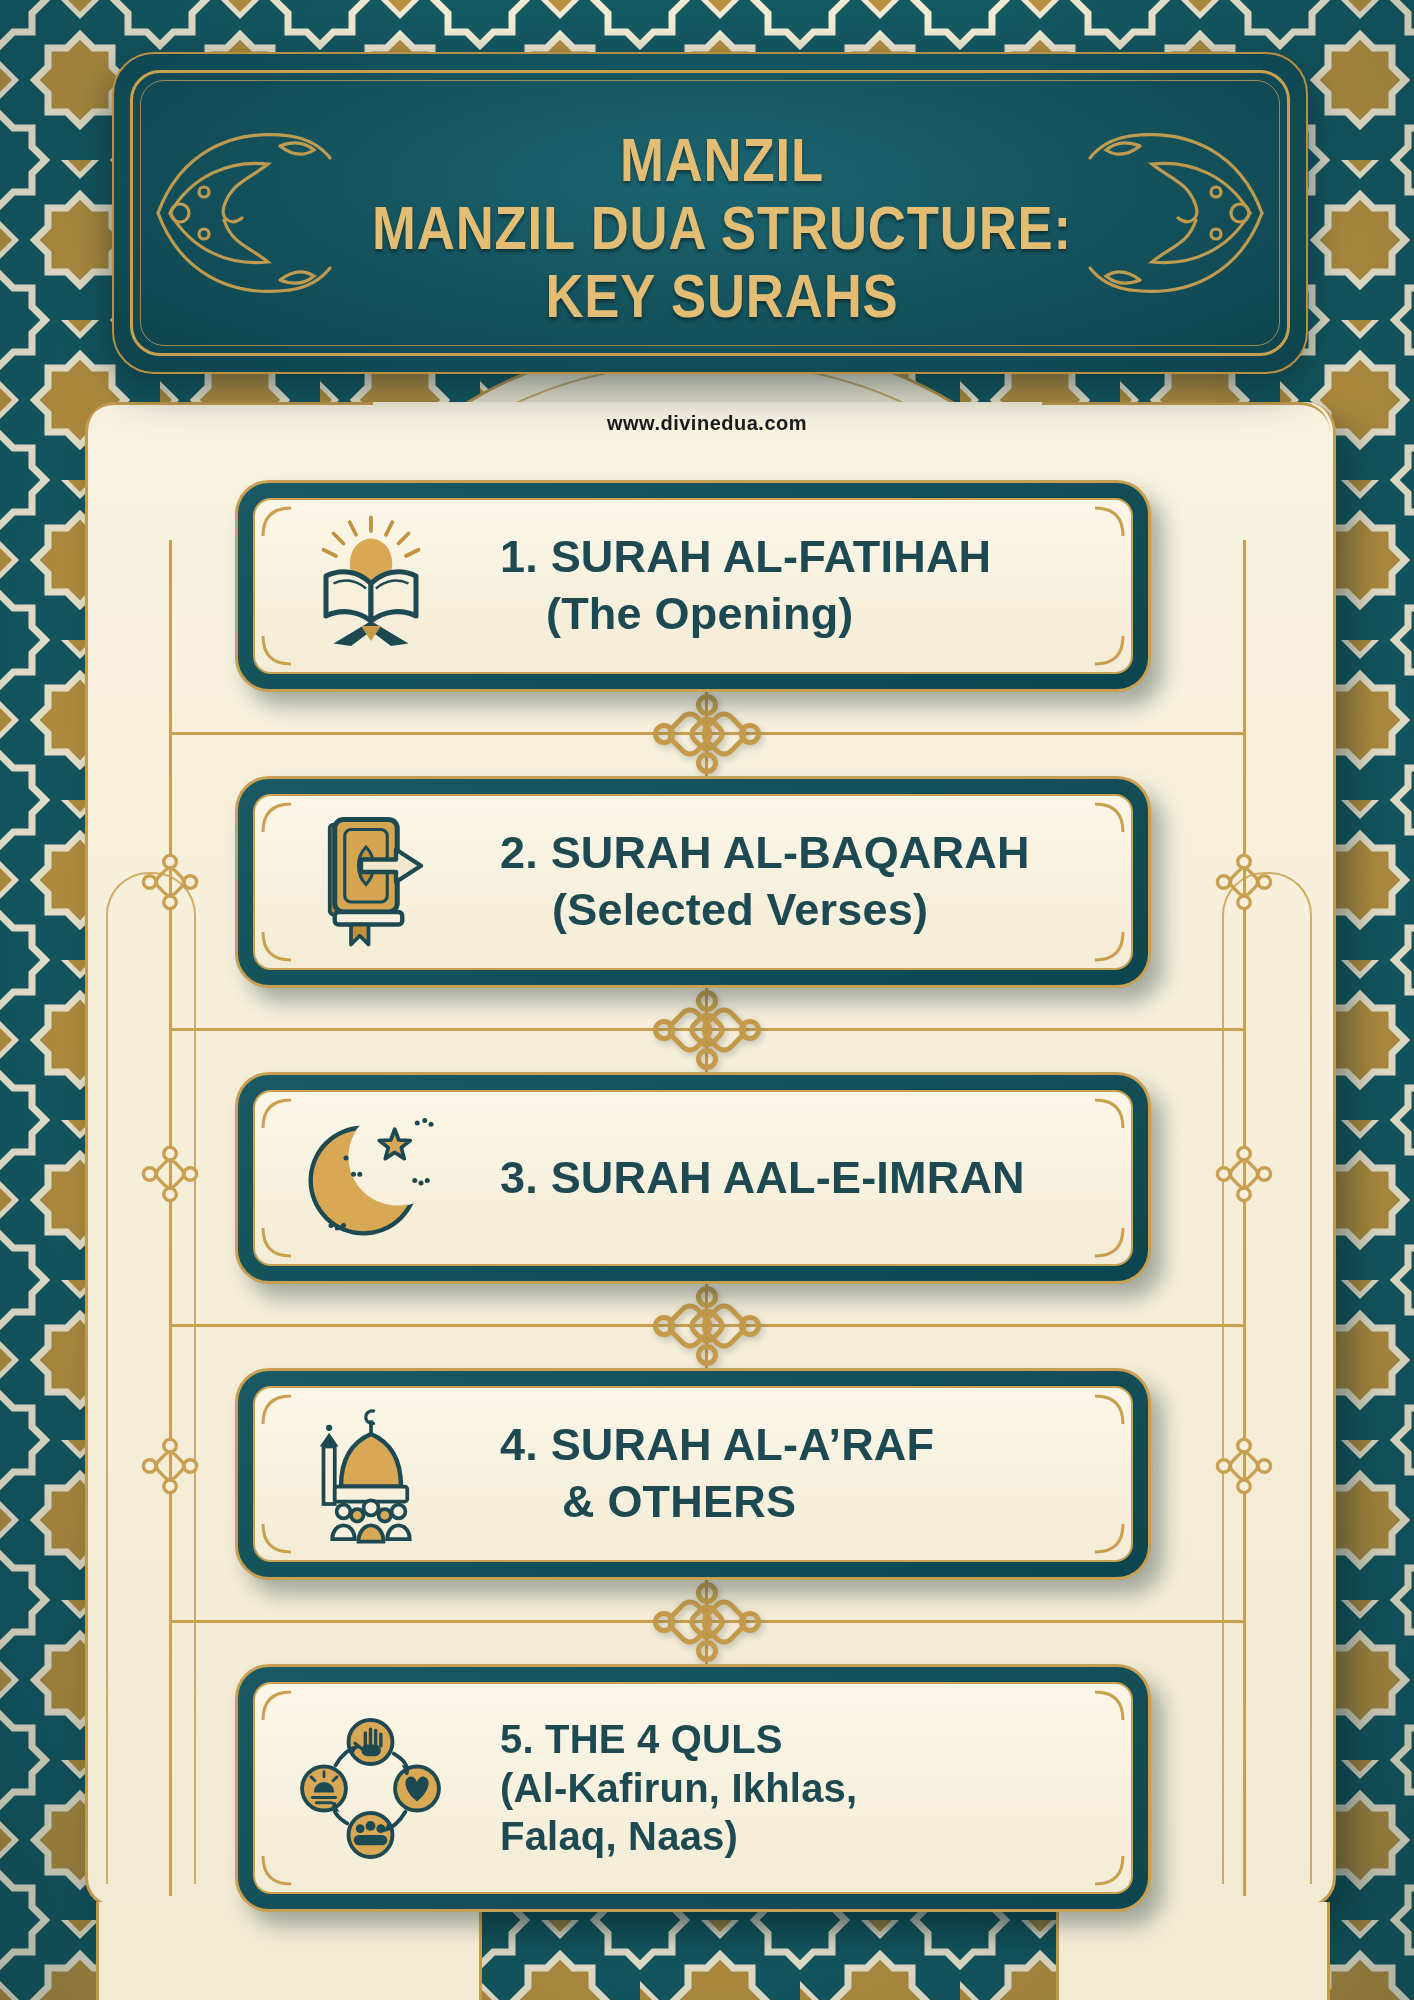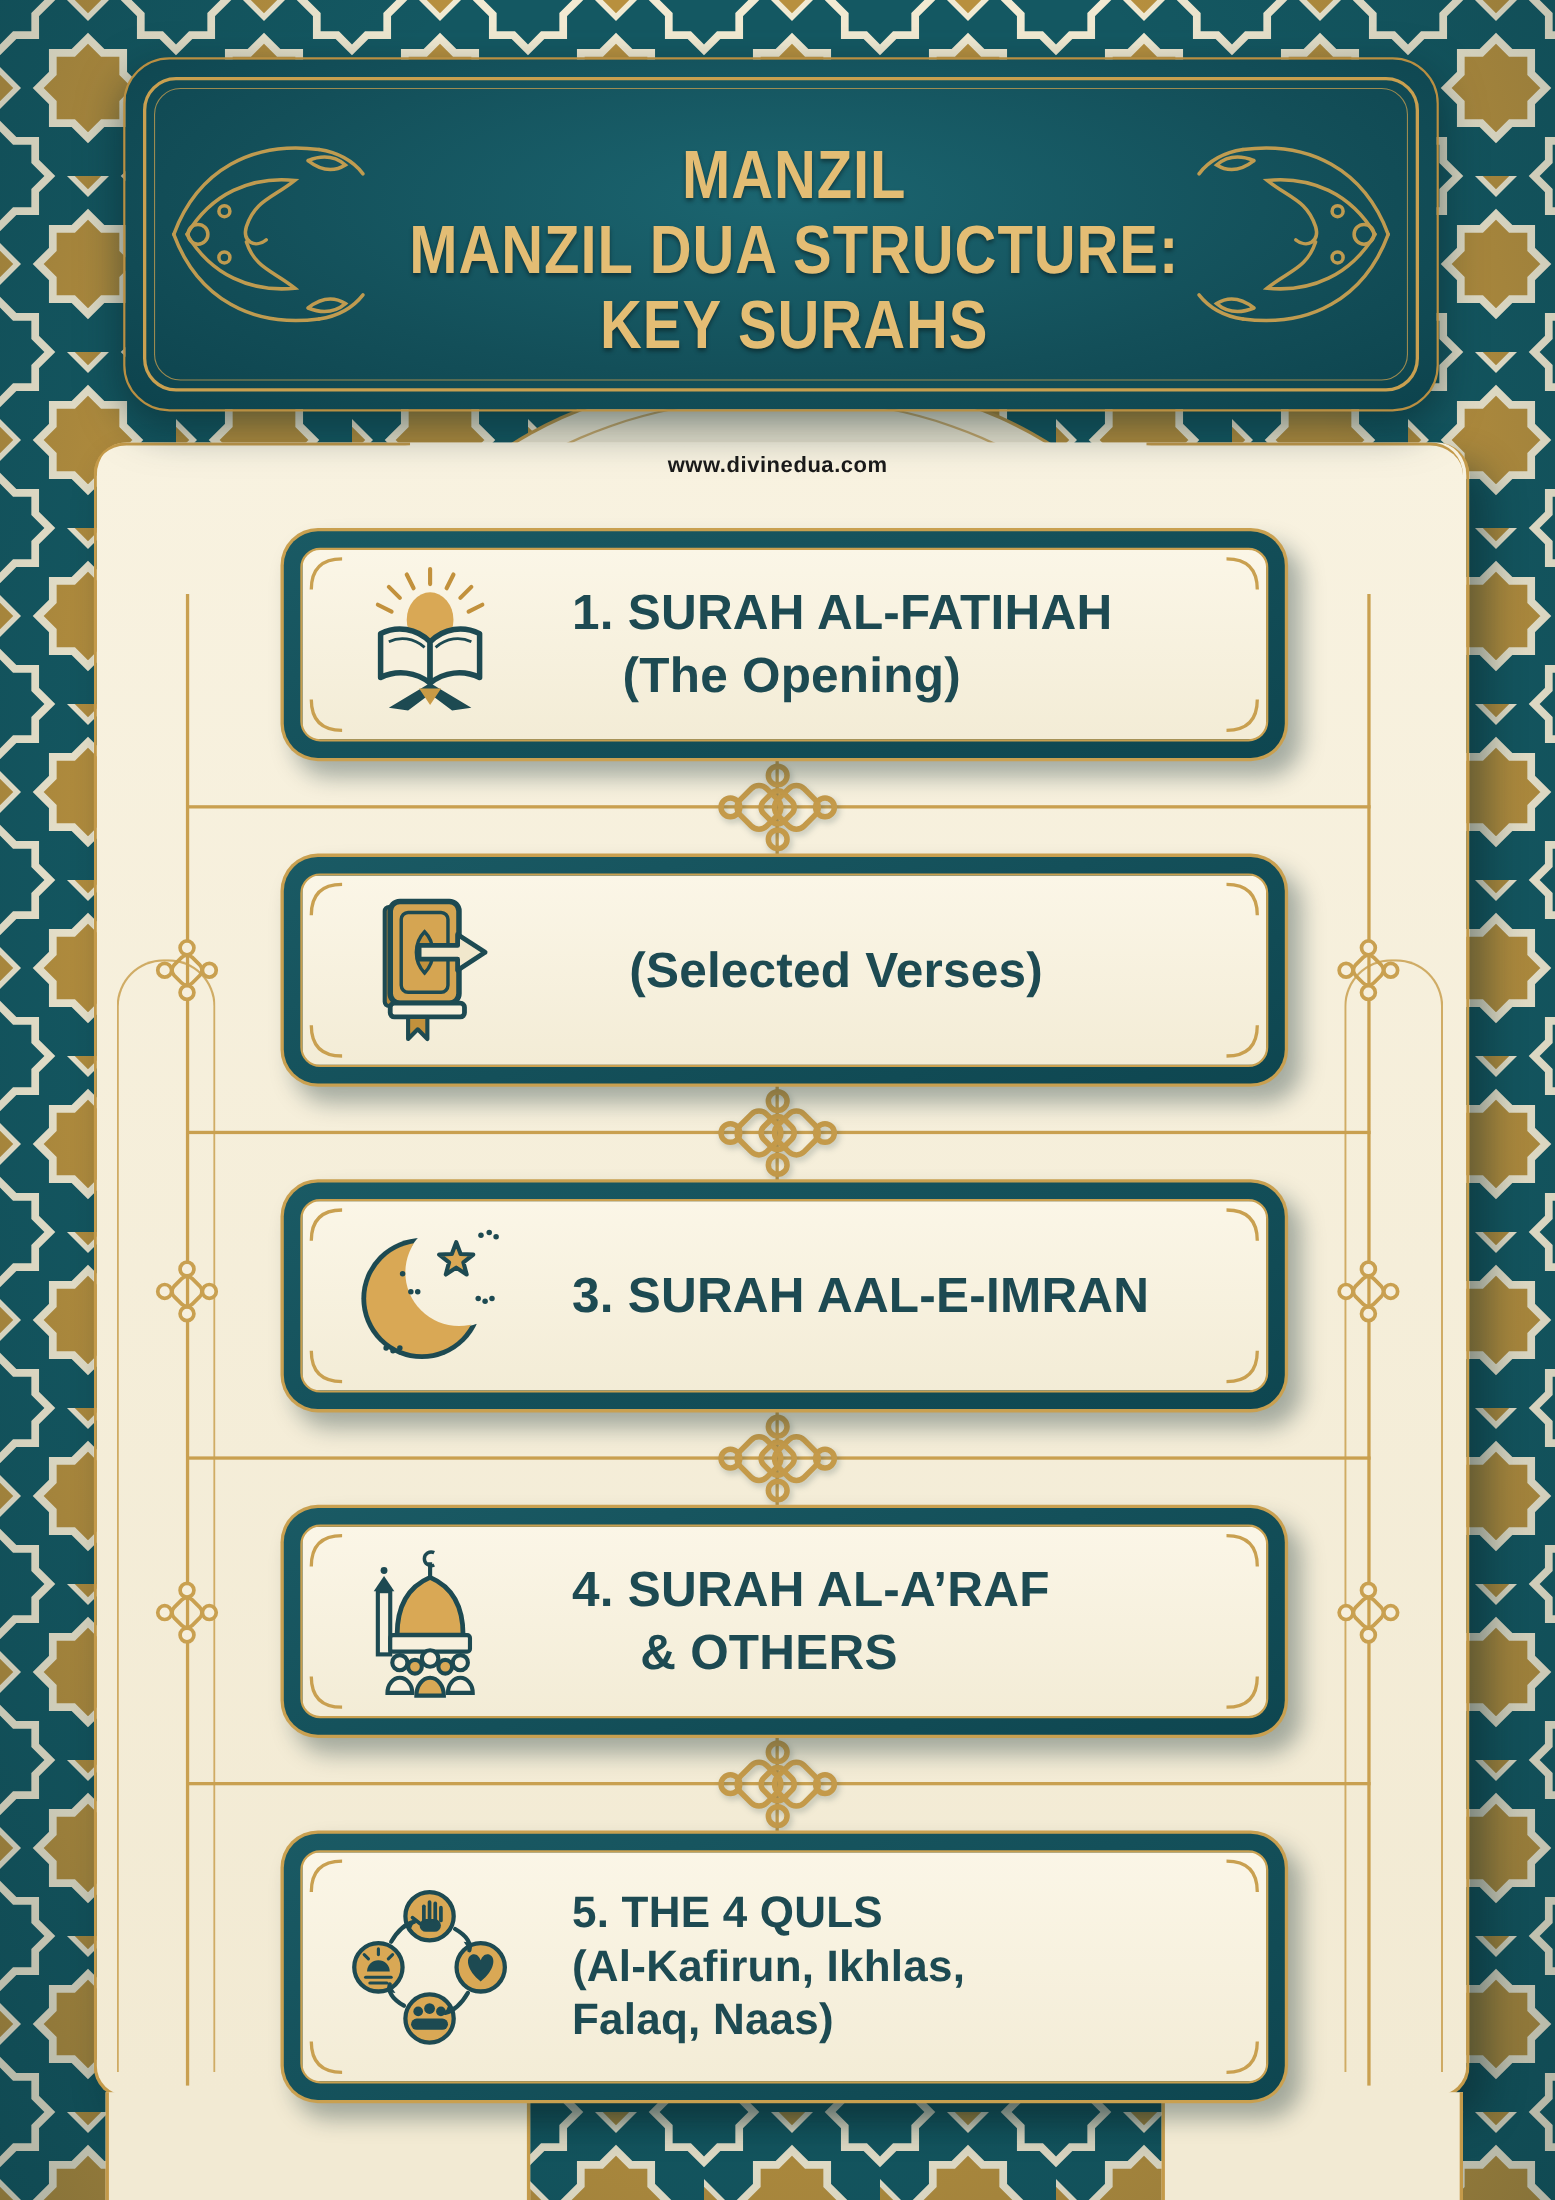--- a/index.html
+++ b/index.html
@@ -51,21 +51,21 @@
   .url{position:absolute;left:0;right:0;top:412px;z-index:5;text-align:center;
     font-size:20px;font-weight:bold;color:#1a1a1a;letter-spacing:.5px;}
 
   
   .hline{position:absolute;left:170px;width:1076px;height:3px;background:#c9a050;z-index:3;}
   .vline{position:absolute;left:705px;width:3px;background:#c9a050;z-index:3;}
   .knot{position:absolute;left:642px;width:130px;height:90px;z-index:4;
     filter:drop-shadow(2px 3px 3px rgba(20,50,55,.25));}
 
   
-  .card{position:absolute;left:255px;width:916px;z-index:5;background:#c9a050;
+  .card{position:absolute;left:235px;width:916px;z-index:5;background:#c9a050;
     border-radius:34px;padding:3px;box-sizing:border-box;
     box-shadow:12px 14px 20px rgba(15,45,52,.35);}
   .card-teal{background:linear-gradient(160deg,#1a5a64,#0e4650);border-radius:31px;
     padding:15px;height:100%;box-sizing:border-box;}
   .card-face{position:relative;height:100%;box-sizing:border-box;
     background:linear-gradient(180deg,#fbf6e7,#f3ecd6);
     border:2.5px solid #c9a050;border-radius:18px;
     display:flex;align-items:center;padding-left:28px;}
   .icon-wrap{flex:none;width:175px;display:flex;justify-content:center;align-items:center;}
   .card-text{flex:1;margin-left:42px;color:#1d4a52;font-weight:bold;
@@ -329,20 +329,21 @@
           <rect x="27" y="14" width="8" height="72" rx="3" fill="#b9883c" stroke="#1d4a52" stroke-width="3"></rect>
           <rect x="31" y="10" width="50" height="74" rx="7" fill="#d5a552" stroke="#1d4a52" stroke-width="4"></rect>
           <rect x="39" y="18" width="34" height="58" rx="5" fill="none" stroke="#1d4a52" stroke-width="2.5"></rect>
           <path d="M56,32 C48,40 48,54 56,62 C64,54 64,40 56,32 Z" fill="#c2913c" stroke="#1d4a52" stroke-width="2.5"></path>
           <rect x="31" y="84" width="54" height="10" rx="3" fill="#f7f0dd" stroke="#1d4a52" stroke-width="3.5"></rect>
           <path d="M44,94 v16 l7,-7 l7,7 v-16 z" fill="#c2913c" stroke="#1d4a52" stroke-width="3" stroke-linejoin="round"></path>
           <path d="M52,42 h28 v-8 l20,13 l-20,13 v-8 h-28 z" fill="#f1e7cc" stroke="#1d4a52" stroke-width="3.5" stroke-linejoin="round"></path>
         </svg>
       </div>
       <div class="card-text">
+        <div class="cl">2. SURAH AL-BAQARAH</div>
         <div class="cl ind2">(Selected Verses)</div>
       </div>
     </div>
       </div>
   </div>
 
   <div class="card" style="top:1072px;height:212px">
     <div class="card-teal">
         <div class="card-face">
       <svg class="bracket tl" viewBox="0 0 34 34">

